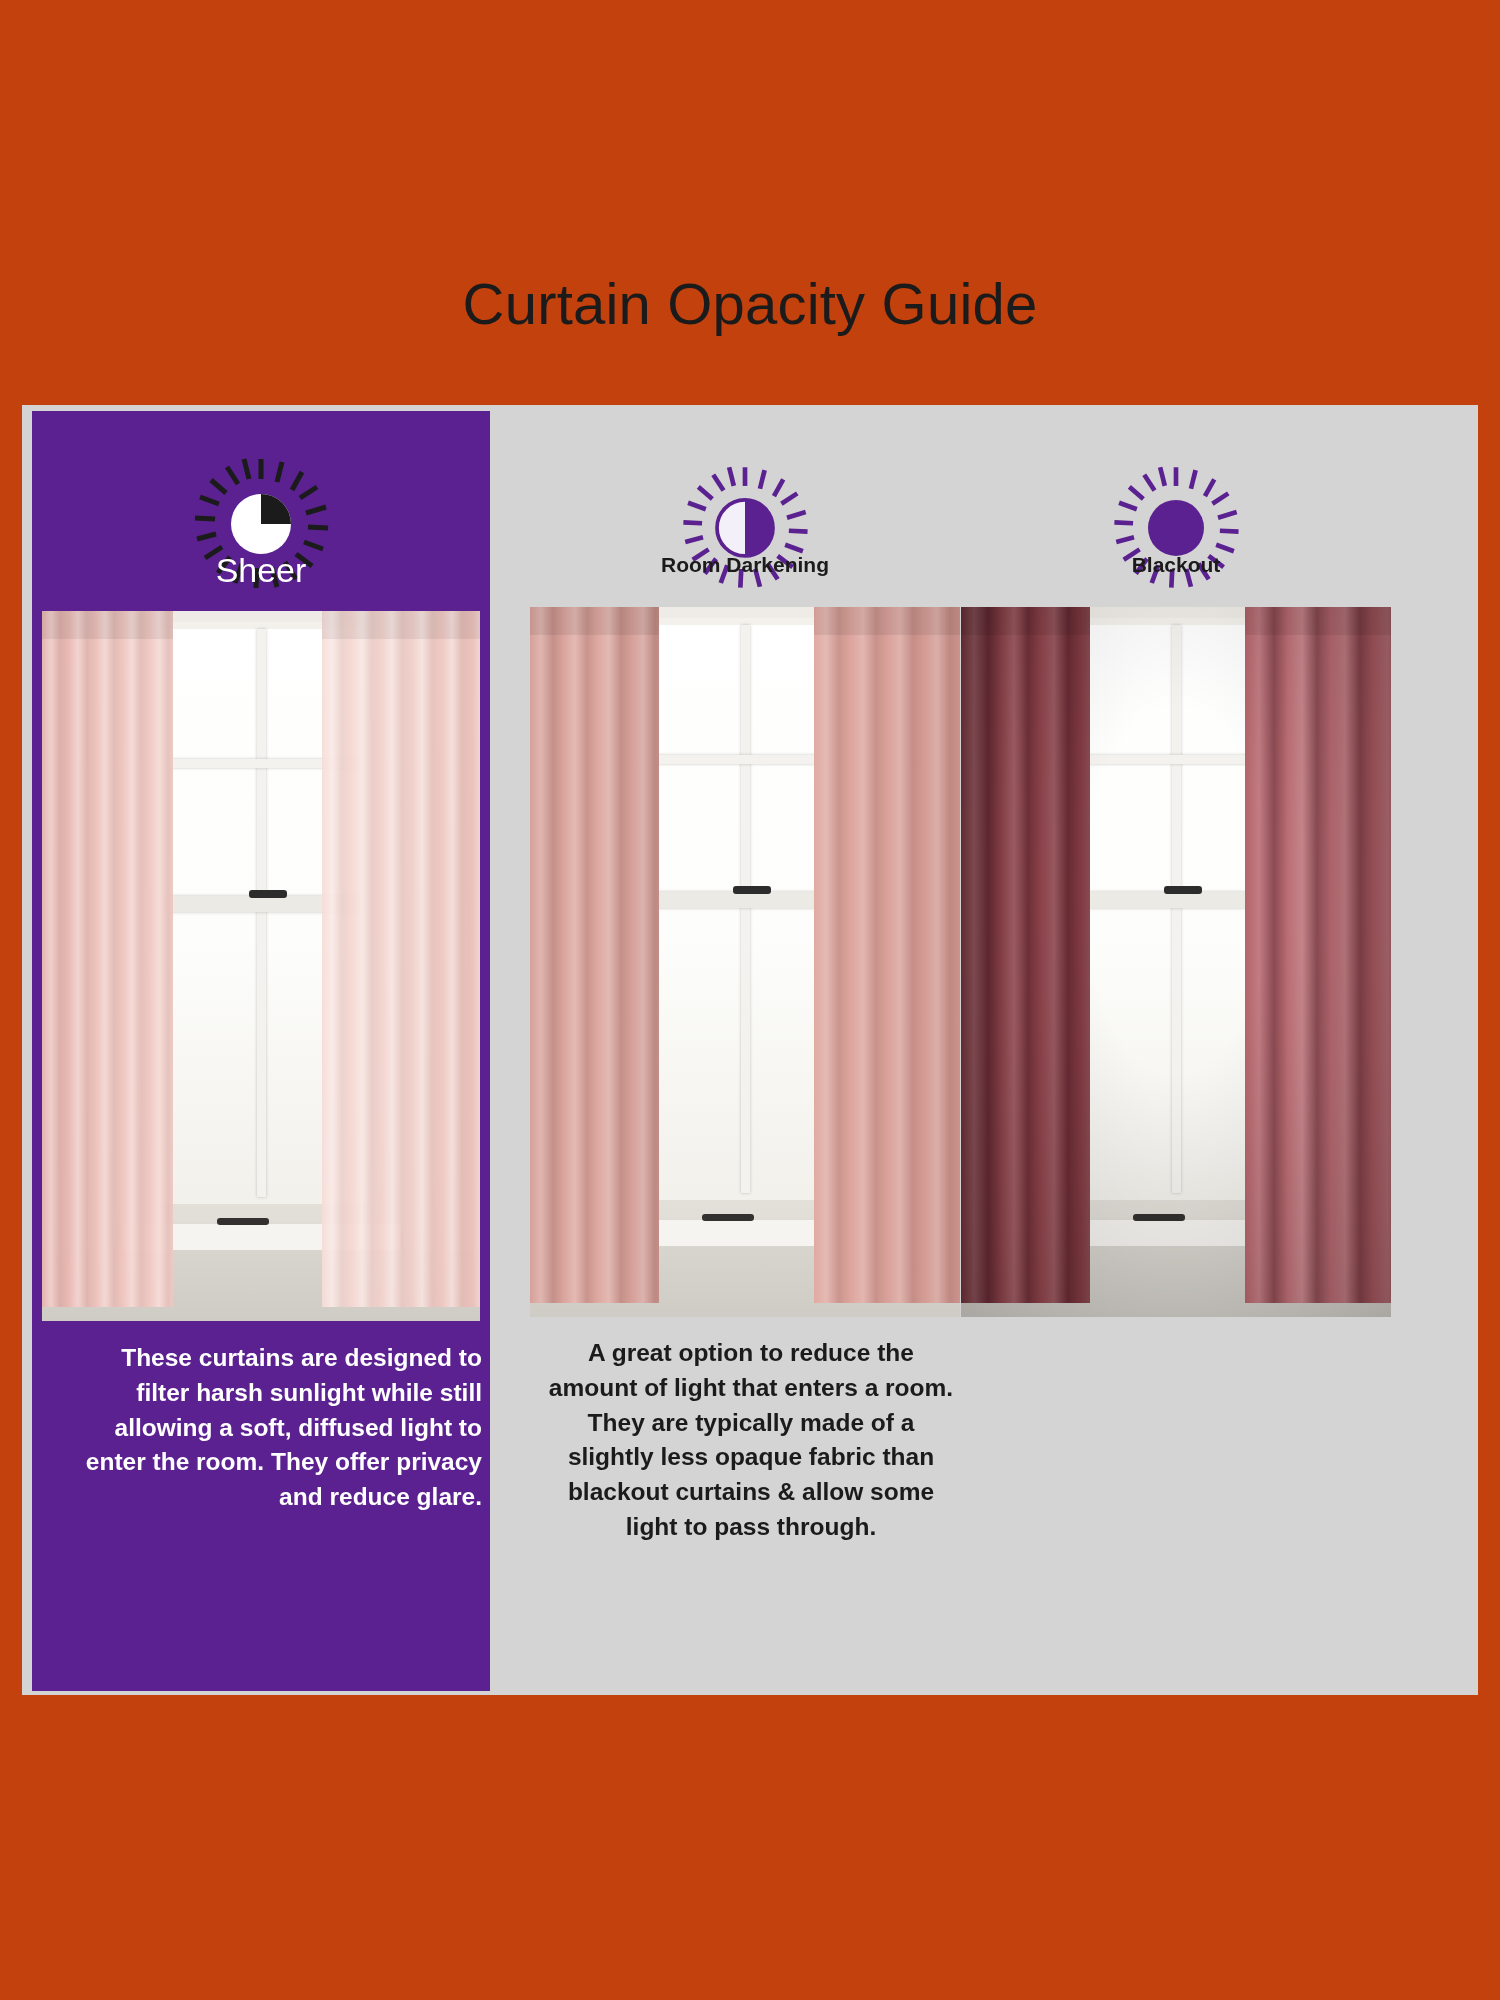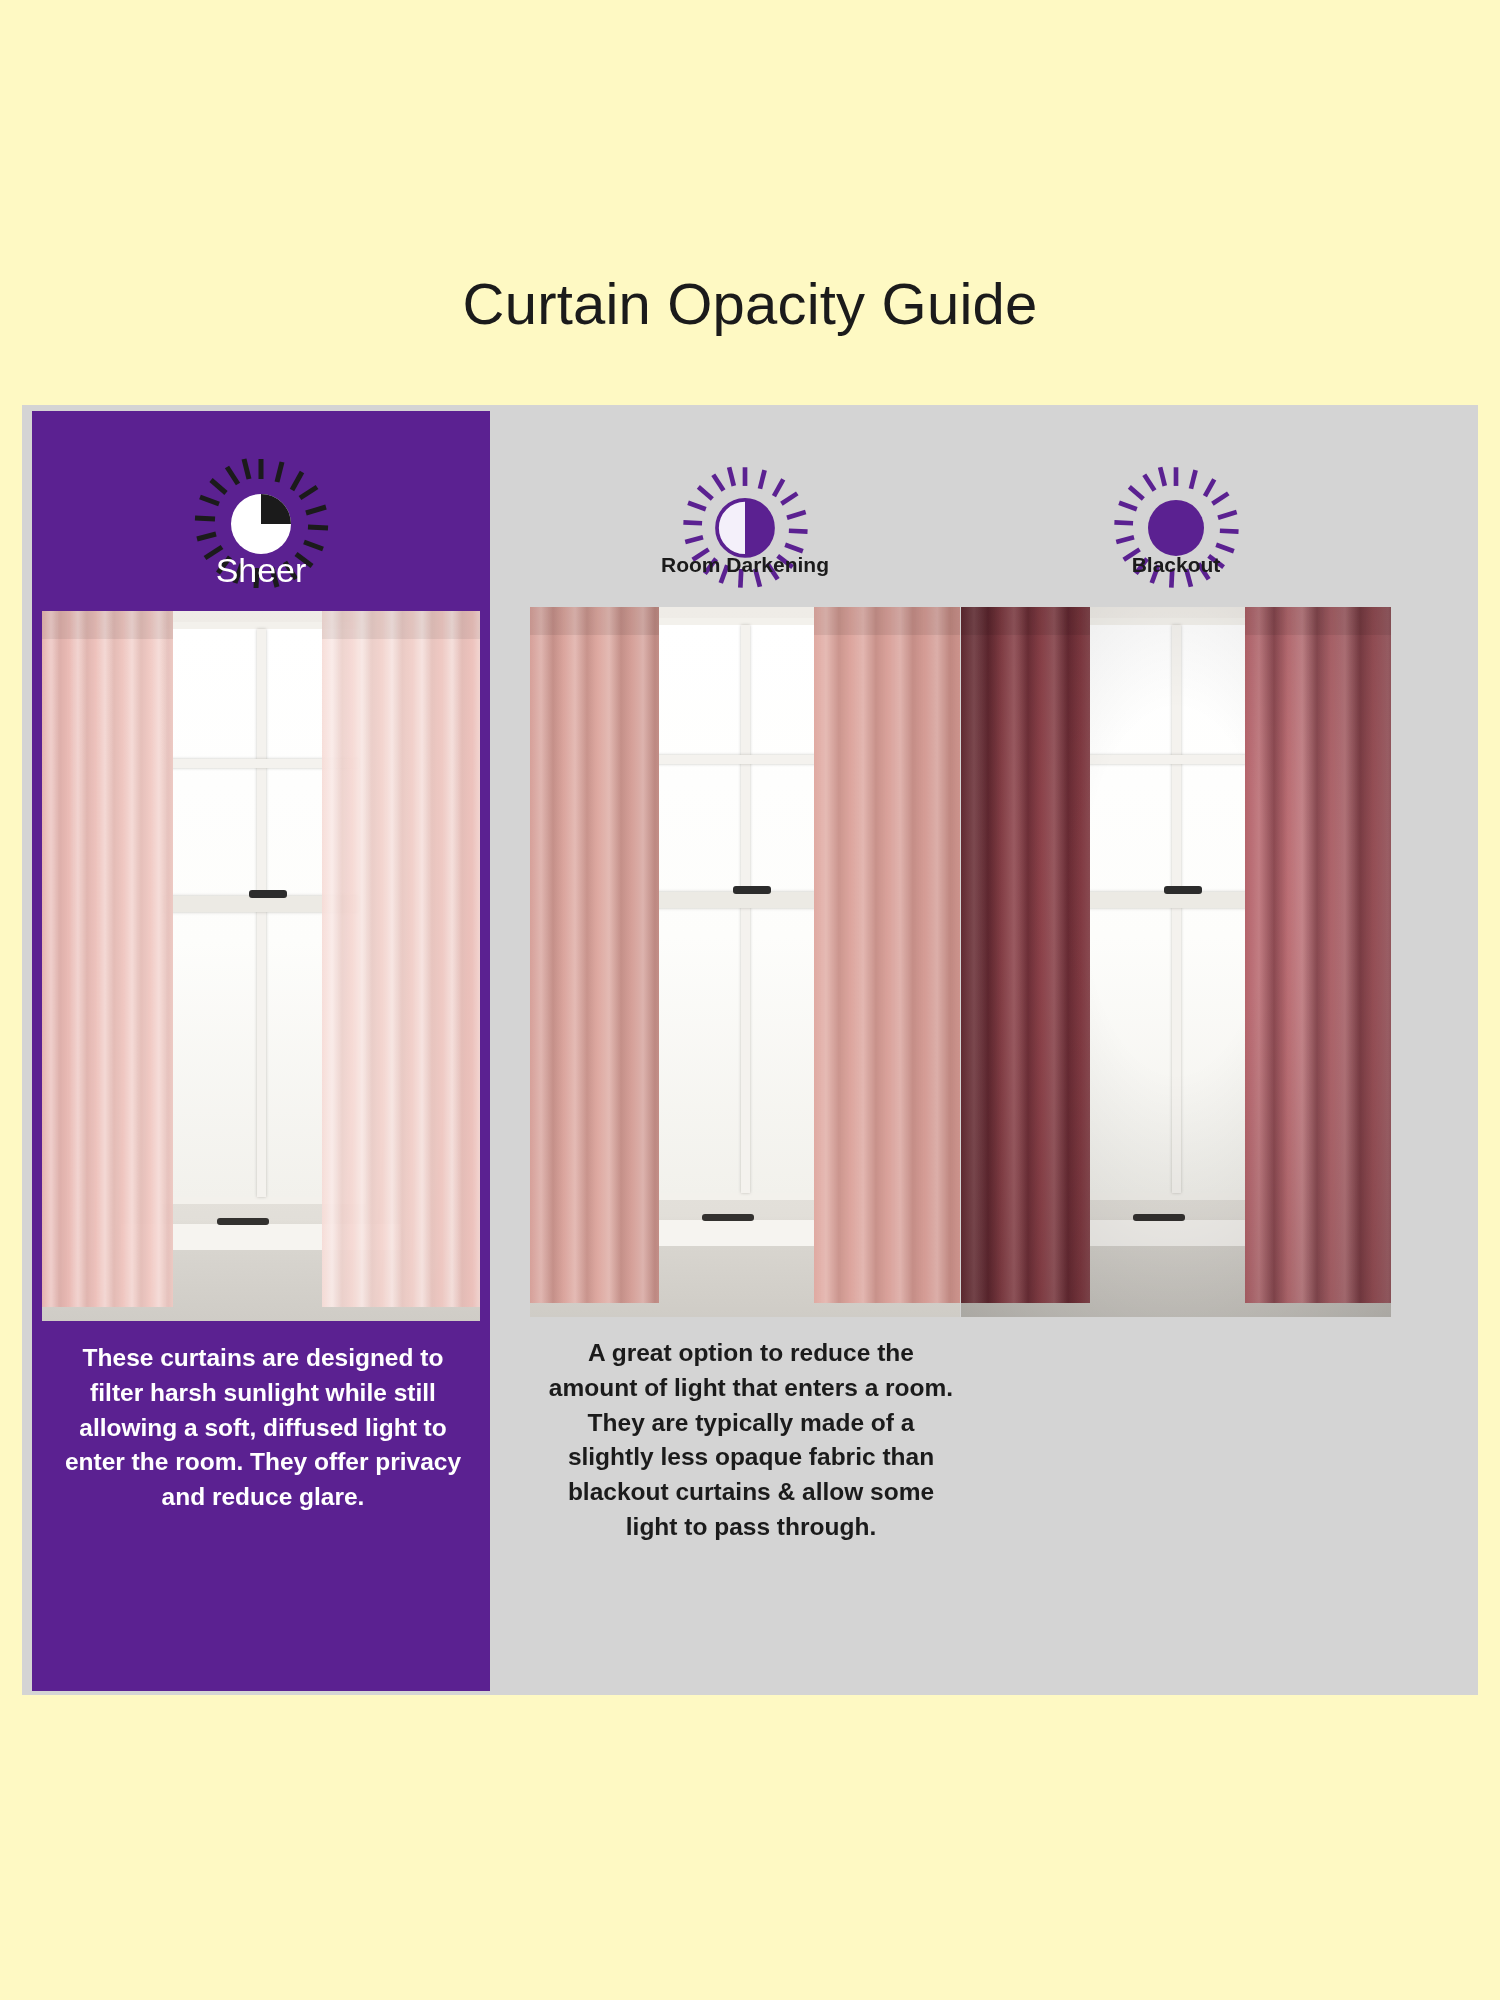--- a/index.html
+++ b/index.html
@@ -13,21 +13,21 @@
     font-family: "Liberation Sans", sans-serif;
     position: relative;
     overflow: hidden;
   }
 
   .page {
     position: absolute;
     left: 0; top: 0;
     width: 1500px;
     height: 2000px;
-    background: #fef9c3;
+    background: #c2410c;
   }
 
   .title {
     position: absolute;
     left: 0;
     top: 270px;
     width: 1500px;
     text-align: center;
     font-size: 58px;
     font-weight: 400;
@@ -84,24 +84,24 @@
   .card-featured .photo {
     position: absolute;
     left: 10px;
     top: 200px;
     width: 438px;
     height: 710px;
     overflow: hidden;
   }
   .card-featured .desc {
     position: absolute;
-    left: 24px;
+    left: 36px;
     top: 930px;
     width: 414px;
-    text-align: center;
+    text-align: right;
     color: #ffffff;
     font-size: 24.5px;
     font-weight: bold;
     line-height: 1.42;
   }
 
   
   .card {
     position: absolute;
     top: 6px;

